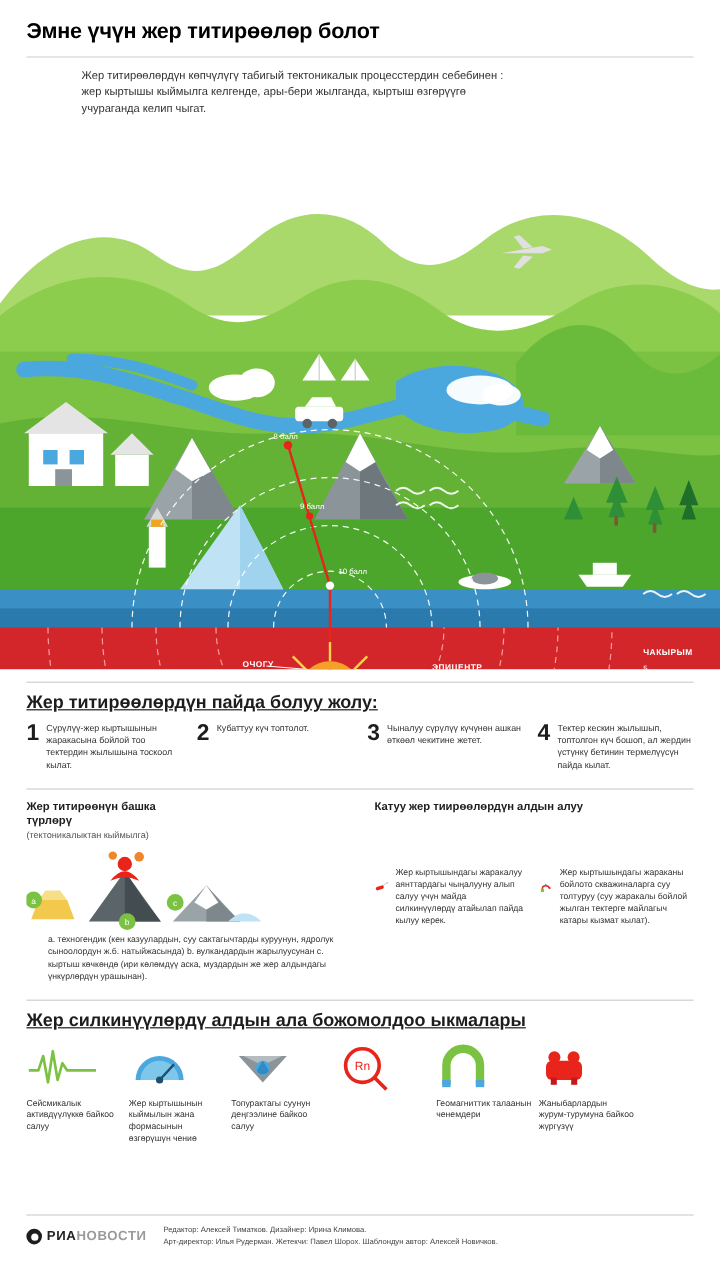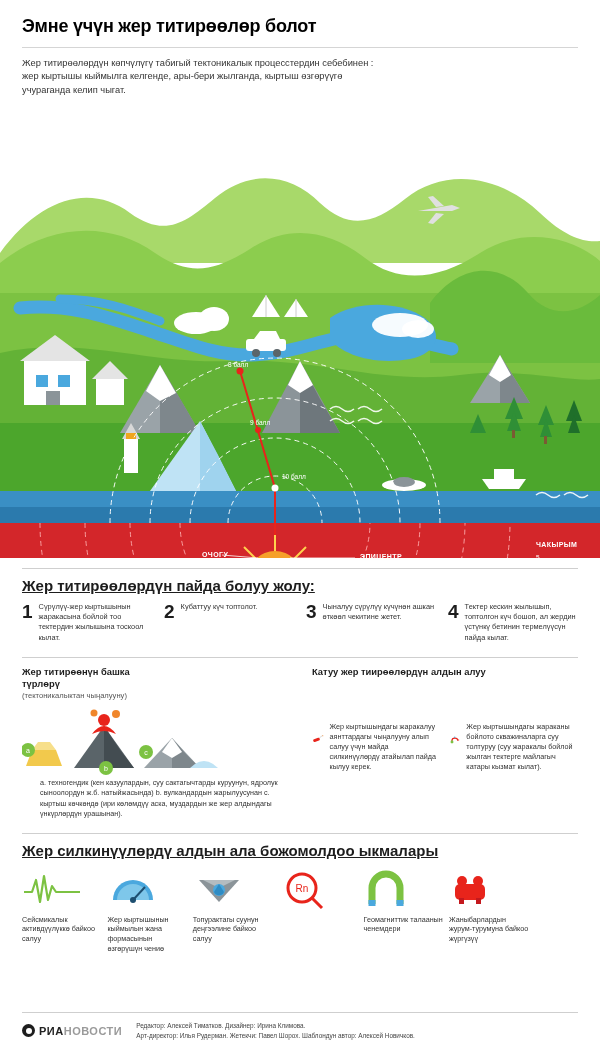--- a/index.html
+++ b/index.html
@@ -20,21 +20,21 @@
     font-size: 18px;
     font-weight: bold;
     color: #000000;
     letter-spacing: -0.2px;
     line-height: 1.2;
   }
   .title-rule {
     height: 1px; background: #d5d5d5; margin: 9px 0 9px 0;
   }
   .intro {
-    font-size: 9.3px; line-height: 1.45; color: #333; max-width: 360px;
+    font-size: 9.3px; line-height: 1.45; color: #333; max-width: 360px; margin-left: 46px;
   }
 
   
   .scene {
     position: relative;
     width: 600px;
     height: 455px;
     overflow: hidden;
     background: #ffffff;
   }
@@ -69,21 +69,21 @@
   
   .icons-row { display:flex; gap:6px; padding: 0 22px; margin-top:8px; }
   .icon-cell { width:14.28%; }
   .icon-art { height:46px; display:flex; align-items:center; justify-content:flex-start; }
   .icon-cap { font-size:7.2px; line-height:1.35; color:#333; margin-top:2px; }
 
   
   .footer { position:absolute; left:0; bottom:0; width:600px; height:40px; }
   .footer-rule { height:1px; background:#cfcfcf; width:556px; margin:0 22px; }
   .footer-in { display:flex; align-items:center; padding: 8px 22px 0 22px; gap:14px; }
-  .ria-logo { display:flex; align-items:center; gap:4px; }
+  .ria-logo { display:flex; gap:4px; }
   .ria-dot { width:13px; height:13px; border-radius:50%; background:#1d1d1d; position:relative; }
   .ria-dot:after { content:""; position:absolute; left:3.5px; top:3.5px; width:6px; height:6px; border-radius:50%; background:#fff; }
   .ria-txt { font-size:11px; font-weight:bold; letter-spacing:0.5px; }
   .ria-txt .grey { color:#9a9a9a; }
   .credits { font-size:6.4px; line-height:1.5; color:#444; }
 
   svg { display:block; }
 </style>
 </head>
 <body>
@@ -319,21 +319,21 @@
       </div>
     </div>
   </div>
 
   <div class="sec-rule" style="margin-top:14px;"></div>
   <div class="two-col" style="margin-top:8px;justify-content:flex-end;">
 
     <div class="col-l">
       <div class="col-title">Жер титирөөнүн башка</div>
       <div class="col-title">түрлөрү</div>
-      <div class="col-sub">(тектоникалыктан чыңалууну)</div>
+      <div class="col-sub">(тектоникалыктан кыймылга)</div>
 
       <div class="types-art">
         <svg width="272" height="72" viewBox="0 0 272 72">
 
           <path d="M4,60 L40,60 L34,44 L10,44 Z" fill="#f2c94c"></path>
           <path d="M10,44 L34,44 L28,36 L16,36 Z" fill="#f7df8a"></path>
           <circle cx="6" cy="44" r="7" fill="#7cc242"></circle>
           <text x="6" y="47" font-size="7" fill="#ffffff" font-family="Liberation Sans" text-anchor="middle">а</text>
 
           <path d="M52,62 L82,20 L112,62 Z" fill="#5a6469"></path>

